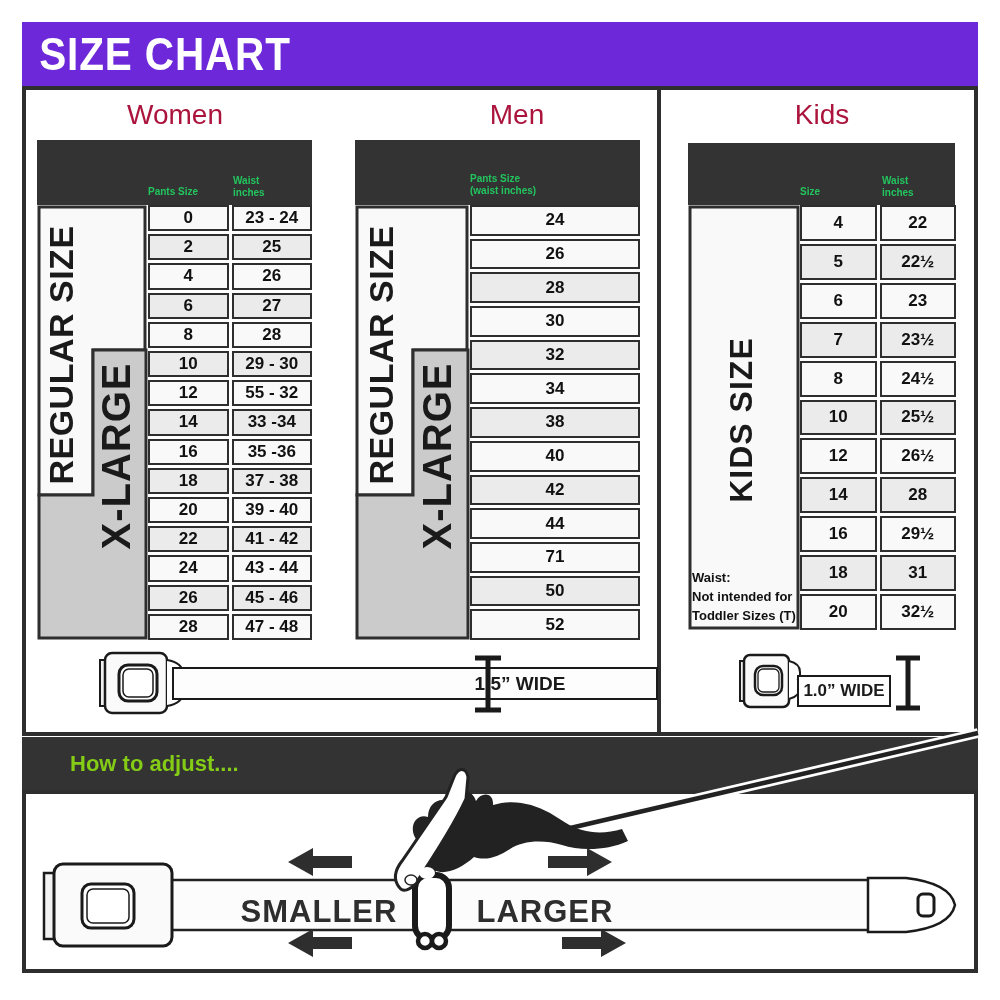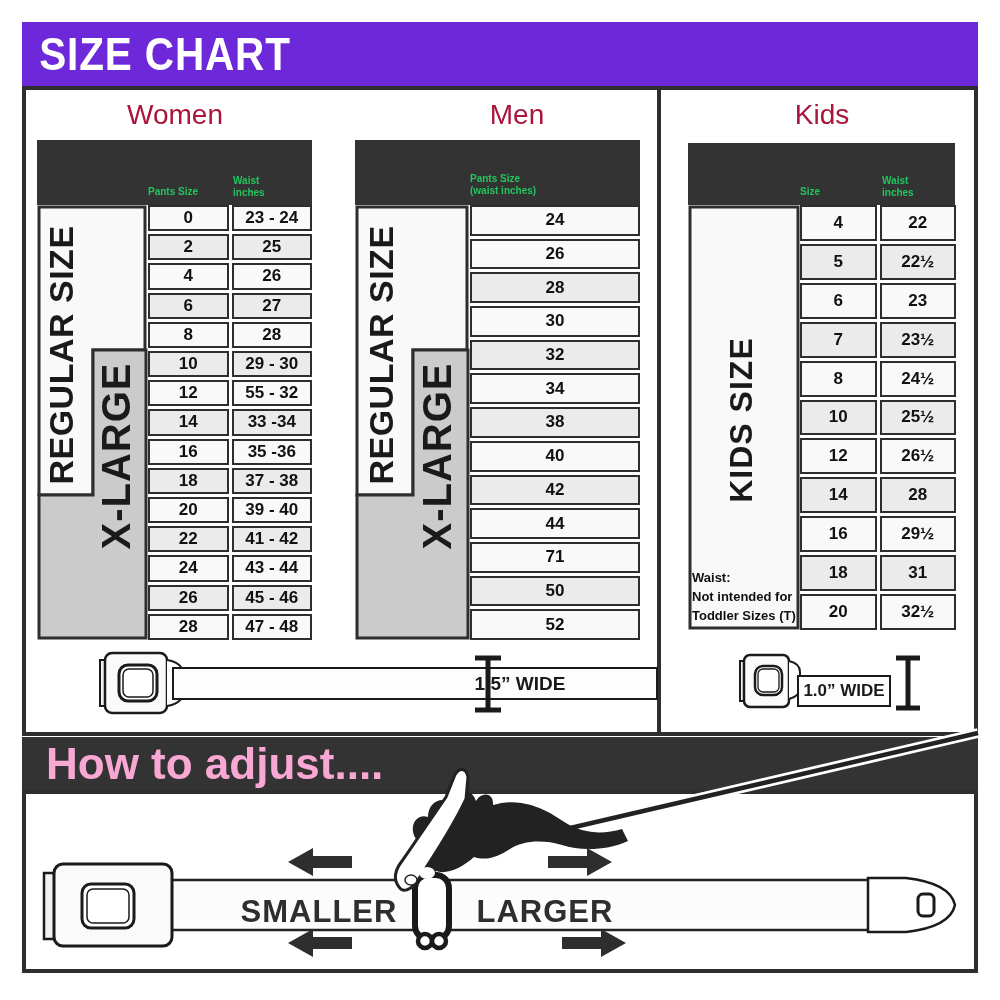--- a/index.html
+++ b/index.html
@@ -41,21 +41,21 @@
   .strap{position:absolute;border:2px solid #1a1a1a;background:#fdfdfd;box-sizing:border-box;
     display:flex;align-items:center;justify-content:center;}
   .strap span{font-weight:bold;color:#1a1a1a;white-space:nowrap;}
   #adult-strap{left:172px;top:667px;width:486px;height:33px;}
   #adult-strap span{font-size:19px;margin-left:210px;}
   #kids-strap{left:797px;top:667px;width:94px;height:32px;margin-top:8px;}
   #kids-strap span{font-size:17px;}
   
   #adjust-bar{left:22px;top:737px;width:956px;height:53px;background:#333333;
     display:flex;align-items:center;}
-  #adjust-bar span{color:#f9a8d4;font-size:44px;font-weight:bold;margin-left:24px;white-space:nowrap;}
+  #adjust-bar span{color:#84cc16;font-size:22px;font-weight:bold;margin-left:48px;white-space:nowrap;}
   #bottom-panel{left:22px;top:790px;width:956px;height:183px;border:4px solid #2e2e2e;
     box-sizing:border-box;background:#fff;}
   #adjust-illustration{left:22px;top:737px;width:956px;height:236px;z-index:5;pointer-events:none;}
 </style>
 </head>
 <body>
 
 <div class="abs" id="title-bar">
   <span>SIZE CHART</span>
 </div>

